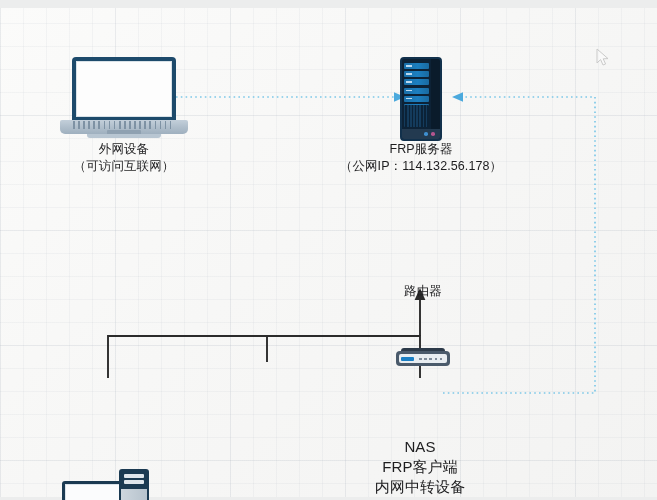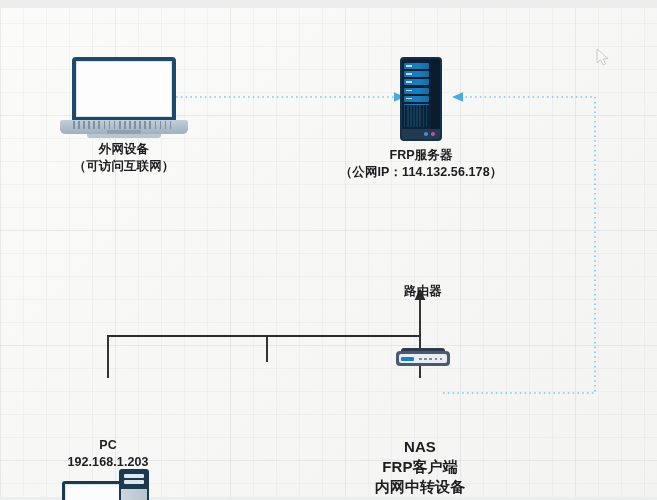--- a/index.html
+++ b/index.html
@@ -18,21 +18,21 @@
       linear-gradient(135deg,#fbfbfa 0%,#f7f7f6 45%,#f3f3f2 100%);
     overflow:hidden;
   }
   .topstrip{position:absolute;left:0;top:0;width:657px;height:8px;background:#eceded;}
   .botstrip{position:absolute;left:0;bottom:0;width:657px;height:3px;background:#eceded;}
   svg.wires{position:absolute;left:0;top:0;width:657px;height:500px;pointer-events:none;}
 
   .node{position:absolute;}
   .caption{
     position:absolute;text-align:center;
-    color:#1d1d1f;font-weight:bold;line-height:1.32;
+    color:#1d1d1f;font-weight:normal;line-height:1.32;
     white-space:pre-line;letter-spacing:.1px;
   }
   .cap-lg{font-size:12.5px;}
   .cap-md{font-size:15px;}
 
   
   .laptop{width:128px;height:82px;}
   .lid{
     position:absolute;left:12px;top:0;width:104px;height:64px;
     background:#1d4a6b;border-radius:4px 4px 1px 1px;
@@ -137,21 +137,21 @@
       <div class="bay"></div>
       <div class="bay"></div>
       <div class="bay"></div>
       <div class="bay"></div>
     </div>
     <div class="tw-vent" style="top:48px;"></div>
     <div class="tw-foot"></div>
     <div class="led led-a" style="left:24px;"></div>
     <div class="led led-b" style="left:31px;"></div>
   </div>
-  <div class="caption cap-lg" style="left:331px;top:141px;width:180px;margin-top:6px;">FRP服务器
+  <div class="caption cap-lg" style="left:331px;top:141px;width:180px;">FRP服务器
 （公网IP：114.132.56.178）</div>
 
   <div class="node router" style="left:396px;top:264px;">
     <div class="rt-top"></div>
     <div class="rt-body"></div>
     <div class="rt-face"></div>
     <div class="rt-blue"></div>
     <div class="rt-leds"></div>
   </div>
   <div class="caption cap-lg" style="left:373px;top:283px;width:100px;">路由器</div>
@@ -161,22 +161,20 @@
         <div class="mon-scr"></div>
       </div>
 
     <div class="case">
       <div class="case-slot" style="top:5px;"></div>
       <div class="case-slot" style="top:11px;"></div>
       <div class="case-face"></div>
 
     </div>
   </div>
-  <div class="caption cap-lg" style="left:38px;top:437px;width:140px;">PC
-192.168.1.203</div>
 
 
   <div class="caption cap-md" style="left:350px;top:437px;width:140px;">NAS
 FRP客户端
 内网中转设备
 192.168.1.213</div>
 
   <svg class="cursor" style="left:596px;top:48px;" width="14" height="19" viewBox="0 0 14 19">
     <path d="M1,1 L1,15 L4.6,11.6 L7,17 L9.6,16 L7.2,10.8 L12,10.6 Z" fill="#ffffff" stroke="#8d8d8d" stroke-width="1"></path>
   </svg>

